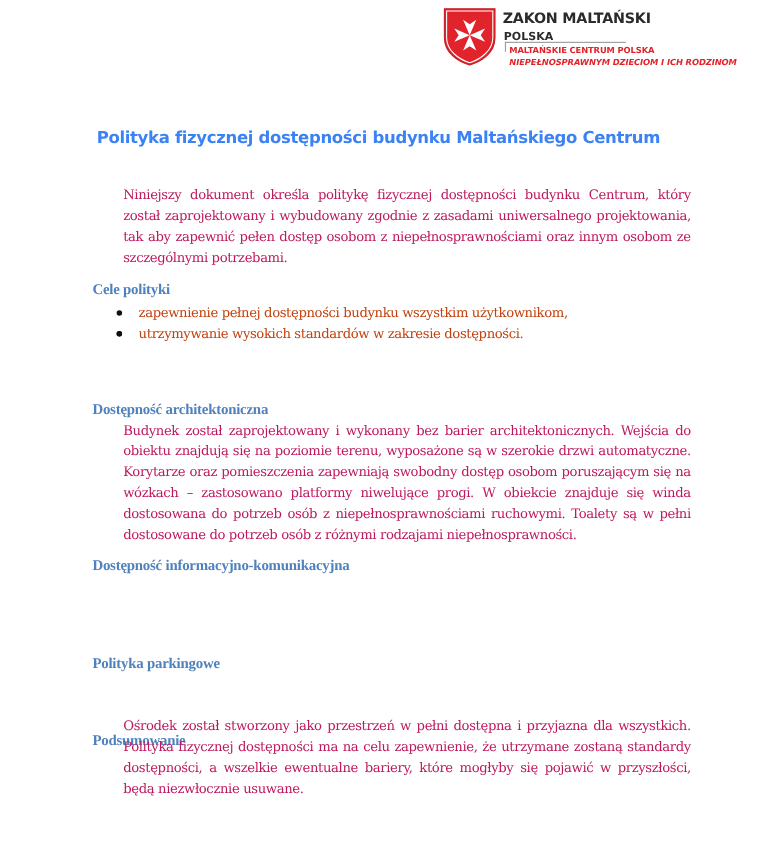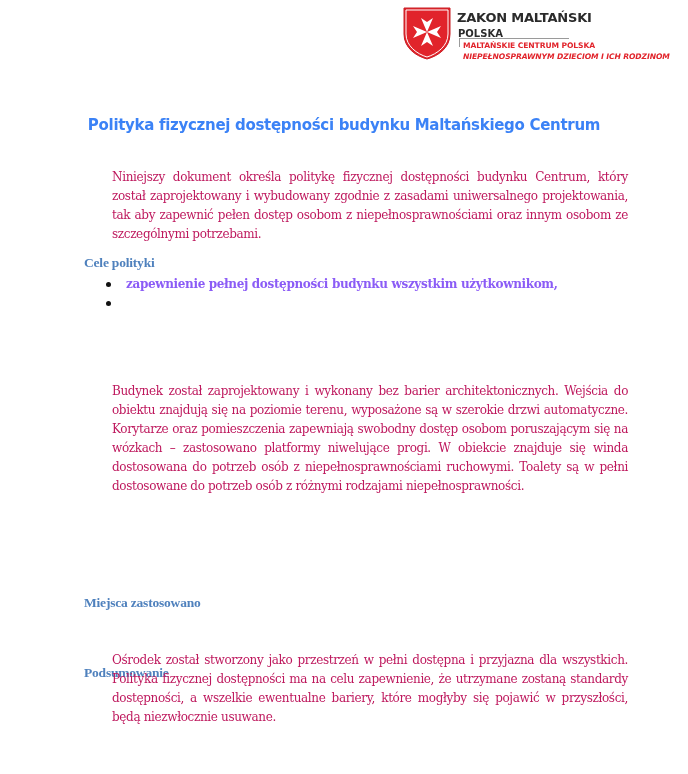--- a/index.html
+++ b/index.html
@@ -17,21 +17,21 @@
     .logo-red1 { top: 35px; }
     .logo-red2 { top: 46px; font-style: italic; }
 
     
     .doc-title { position: absolute; left: 0; width: 688px; top: 116px; text-align: center; font-family: "DejaVu Sans", sans-serif; font-weight: bold; font-size: 15px; color: #3b82f6; letter-spacing: -0.3px; }
 
     .p { position: absolute; left: 84px; width: 516px; font-family: "DejaVu Serif", serif; font-size: 12px; line-height: 19px; color: #be185d; text-align: justify; letter-spacing: -0.35px; margin-left: 28px; }
     .h2 { position: absolute; left: 84px; font-family: Liberation Serif, serif; font-weight: bold; font-size: 13.5px; color: #4f81bd; letter-spacing: -0.2px; }
 
     .list { position: absolute; left: 84px; top: 275px; margin: 0; padding: 0; list-style: none; }
-    .list li { position: relative; padding-left: 42px; font-family: "DejaVu Serif", serif; font-size: 12px; line-height: 19px; color: #8b5cf6; letter-spacing: -0.35px; white-space: nowrap; font-weight: bold; }
+    .list li { position: relative; padding-left: 42px; font-family: "DejaVu Serif", serif; font-size: 12px; line-height: 19px; color: #c2410c; letter-spacing: -0.35px; white-space: nowrap; }
     .list li .bullet { position: absolute; left: 22px; top: 7px; width: 5px; height: 5px; border-radius: 50%; background: #111; }
   </style>
 </head>
 <body>
 
 <div class="page">
 
   <div class="logo">
     <svg class="logo-shield" viewBox="0 0 50 54" xmlns="http://www.w3.org/2000/svg">
       <path d="M2 2 H48 V28 C48 42 36 50 25 53 C14 50 2 42 2 28 Z" fill="#e1242b" stroke="#c81e24" stroke-width="1"></path>
@@ -52,23 +52,26 @@
   </div>
 
   <div class="doc-title">Polityka fizycznej dostępności budynku Maltańskiego Centrum</div>
 
   <div class="p" style="top:168px;">Niniejszy dokument określa politykę fizycznej dostępności budynku Centrum, który został zaprojektowany i wybudowany zgodnie z zasadami uniwersalnego projektowania, tak aby zapewnić pełen dostęp osobom z niepełnosprawnościami oraz innym osobom ze szczególnymi potrzebami.</div>
 
   <div class="h2" style="top:255px;">Cele polityki</div>
   <ul class="list">
     <li><span class="bullet"></span><span>zapewnienie pełnej dostępności budynku wszystkim użytkownikom,</span></li>
     <li><span class="bullet"></span></li>
+    <li><span class="bullet"></span><span>utrzymywanie wysokich standardów w zakresie dostępności.</span></li>
   </ul>
 
+  <div class="h2" style="top:364px;">Dostępność architektoniczna</div>
   <div class="p" style="top:382px;">Budynek został zaprojektowany i wykonany bez barier architektonicznych. Wejścia do obiektu znajdują się na poziomie terenu, wyposażone są w szerokie drzwi automatyczne. Korytarze oraz pomieszczenia zapewniają swobodny dostęp osobom poruszającym się na wózkach – zastosowano platformy niwelujące progi. W obiekcie znajduje się winda dostosowana do potrzeb osób z niepełnosprawnościami ruchowymi. Toalety są w pełni dostosowane do potrzeb osób z różnymi rodzajami niepełnosprawności.</div>
 
+  <div class="h2" style="top:506px;">Dostępność informacyjno-komunikacyjna</div>
 
-  <div class="h2" style="top:595px;">Miejsca zastosowano</div>
+  <div class="h2" style="top:595px;">Polityka parkingowe</div>
 
   <div class="h2" style="top:665px;">Podsumowanie</div>
   <div class="p" style="top:651px;">Ośrodek został stworzony jako przestrzeń w pełni dostępna i przyjazna dla wszystkich. Polityka fizycznej dostępności ma na celu zapewnienie, że utrzymane zostaną standardy dostępności, a wszelkie ewentualne bariery, które mogłyby się pojawić w przyszłości, będą niezwłocznie usuwane.</div>
 
 </div>
 
 </body></html>

